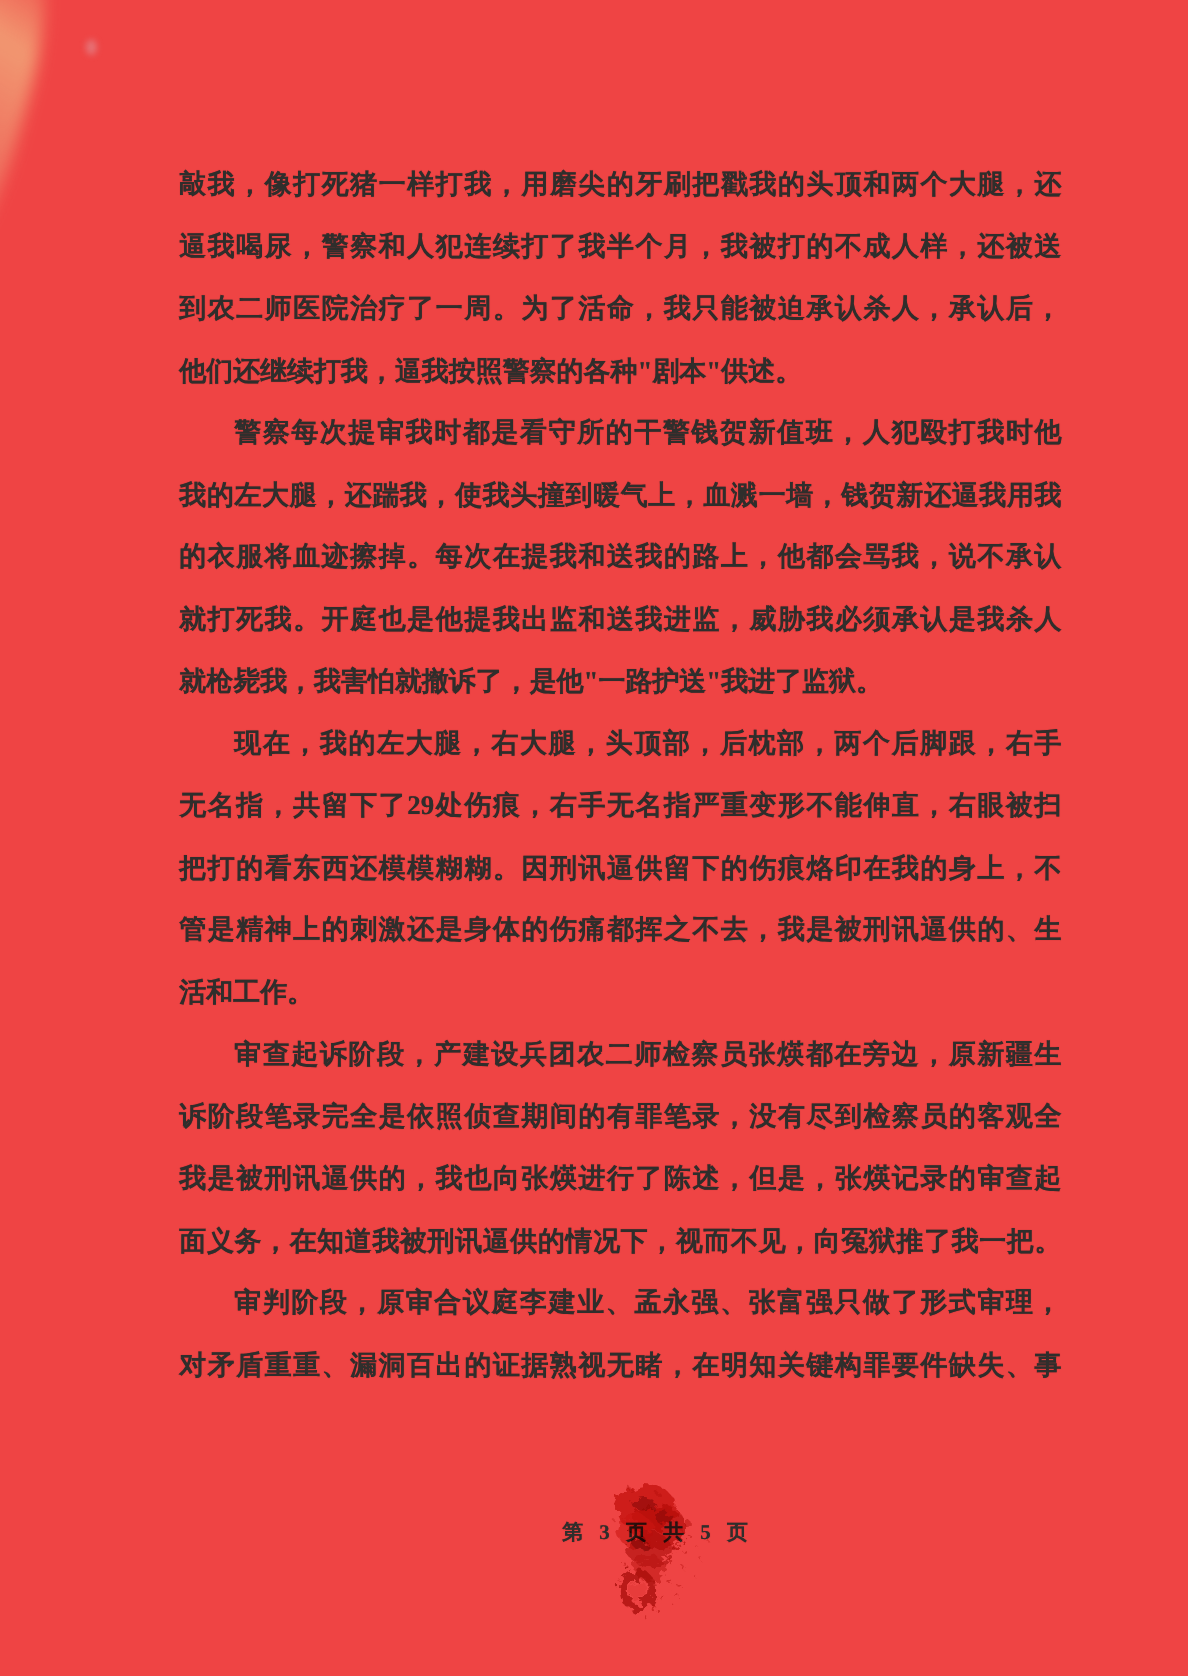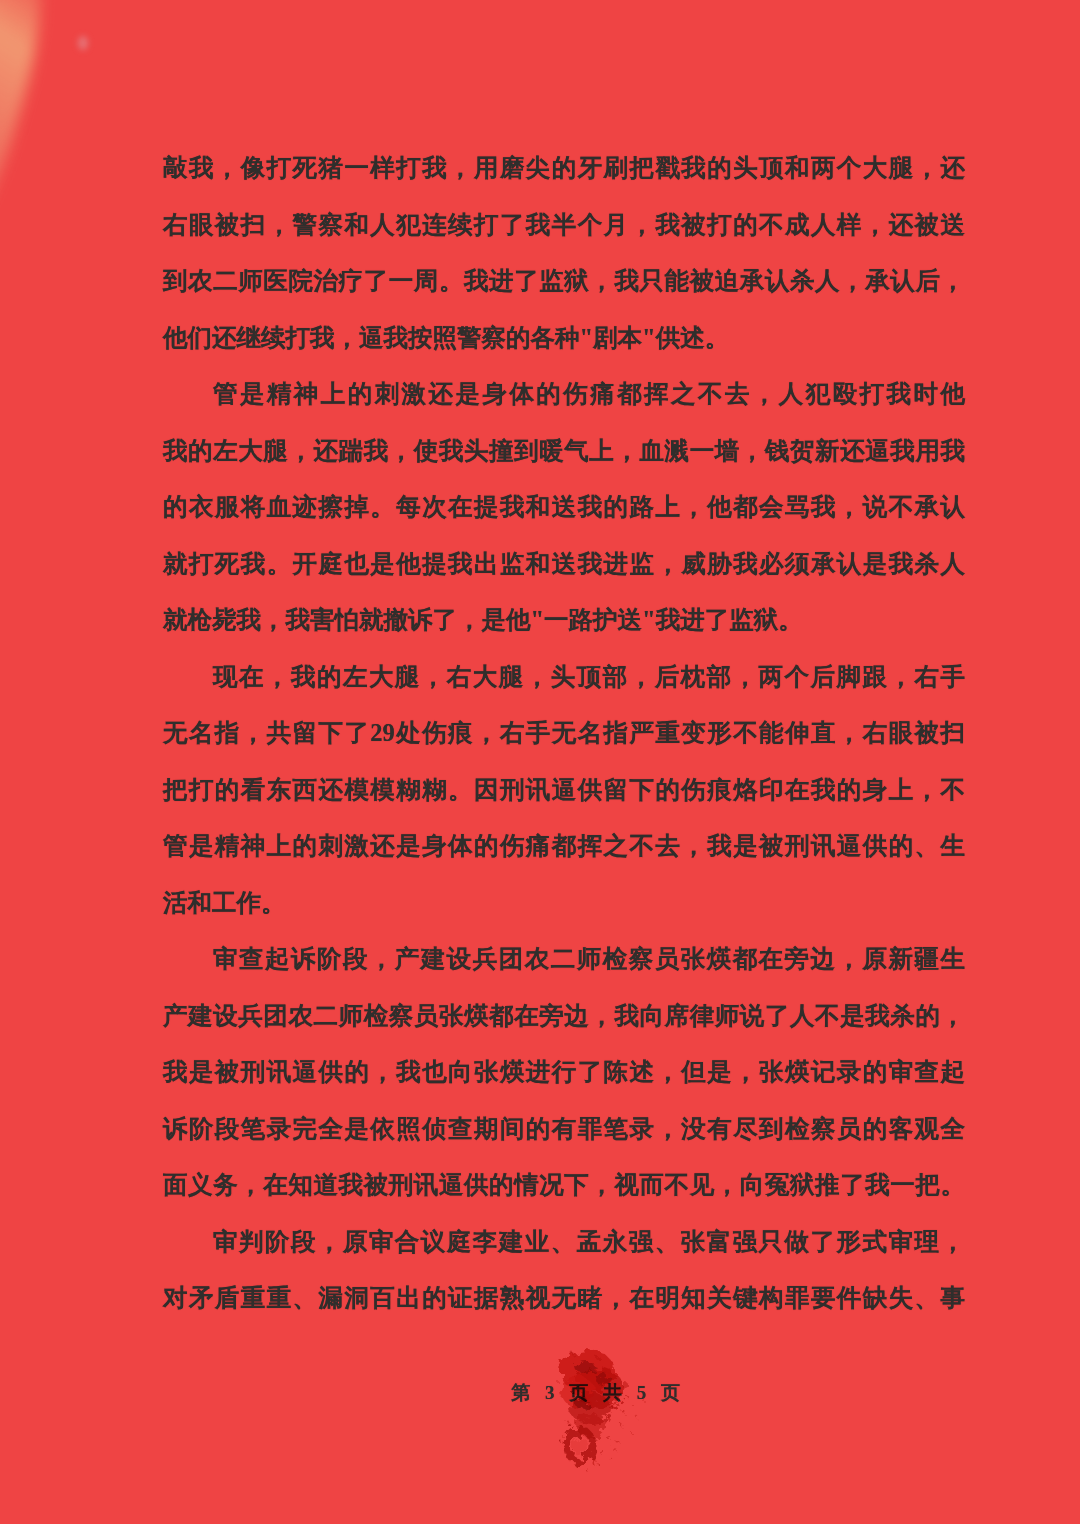--- a/index.html
+++ b/index.html
@@ -88,37 +88,36 @@
 </head>
 <body>
 
 <div class="page">
 
   <div class="stain"></div>
   <div class="stain-speck"></div>
 
   <div class="body-text">
       <div class="line justify">敲我，像打死猪一样打我，用磨尖的牙刷把戳我的头顶和两个大腿，还</div>
-      <div class="line justify">右眼被扫，警察和人犯连续打了我半个月，我被打的不成人样，还被送</div>
-      <div class="line justify">到农二师医院治疗了一周。我进了监狱，我只能被迫承认杀人，承认后，</div>
+      <div class="line justify">逼我喝尿，警察和人犯连续打了我半个月，我被打的不成人样，还被送</div>
+      <div class="line justify">到农二师医院治疗了一周。为了活命，我只能被迫承认杀人，承认后，</div>
       <div class="line">他们还继续打我，逼我按照警察的各种"剧本"供述。</div>
-      <div class="line justify indent">管是精神上的刺激还是身体的伤痛都挥之不去，人犯殴打我时他</div>
+      <div class="line justify indent">警察每次提审我时都是看守所的干警钱贺新值班，人犯殴打我时他</div>
       <div class="line justify">我的左大腿，还踹我，使我头撞到暖气上，血溅一墙，钱贺新还逼我用我</div>
       <div class="line justify">的衣服将血迹擦掉。每次在提我和送我的路上，他都会骂我，说不承认</div>
       <div class="line justify">就打死我。开庭也是他提我出监和送我进监，威胁我必须承认是我杀人</div>
       <div class="line">就枪毙我，我害怕就撤诉了，是他"一路护送"我进了监狱。</div>
       <div class="line justify indent">现在，我的左大腿，右大腿，头顶部，后枕部，两个后脚跟，右手</div>
       <div class="line justify">无名指，共留下了29处伤痕，右手无名指严重变形不能伸直，右眼被扫</div>
       <div class="line justify">把打的看东西还模模糊糊。因刑讯逼供留下的伤痕烙印在我的身上，不</div>
       <div class="line justify">管是精神上的刺激还是身体的伤痛都挥之不去，我是被刑讯逼供的、生</div>
       <div class="line">活和工作。</div>
       <div class="line justify indent">审查起诉阶段，产建设兵团农二师检察员张煐都在旁边，原新疆生</div>
-      <div class="line justify">产建设兵团农二师检察员张煐都在旁边，我向席律师说了人不是我杀的，</div>
+      <div class="line justify">诉阶段笔录完全是依照侦查期间的有罪笔录，没有尽到检察员的客观全</div>
       <div class="line justify">我是被刑讯逼供的，我也向张煐进行了陈述，但是，张煐记录的审查起</div>
-      <div class="line justify">诉阶段笔录完全是依照侦查期间的有罪笔录，没有尽到检察员的客观全</div>
       <div class="line justify">面义务，在知道我被刑讯逼供的情况下，视而不见，向冤狱推了我一把。</div>
       <div class="line justify indent">审判阶段，原审合议庭李建业、孟永强、张富强只做了形式审理，</div>
       <div class="line justify">对矛盾重重、漏洞百出的证据熟视无睹，在明知关键构罪要件缺失、事</div>
     </div>
 
   <div class="footer">
     <span>第 3 页 共 5 页</span>
   </div>
 
   <svg class="stamp" viewBox="0 0 122 142" aria-hidden="true">

